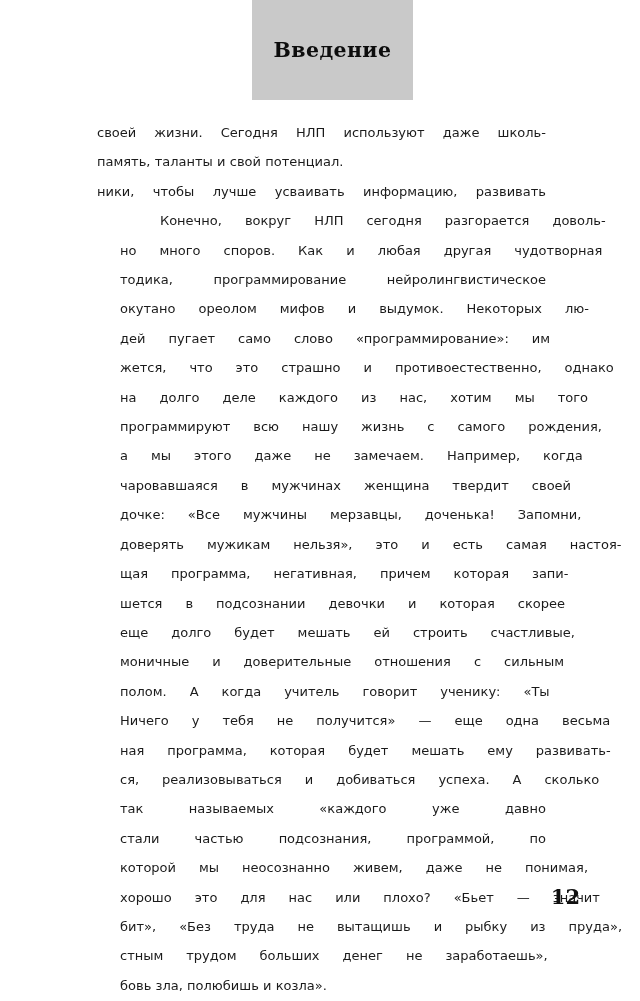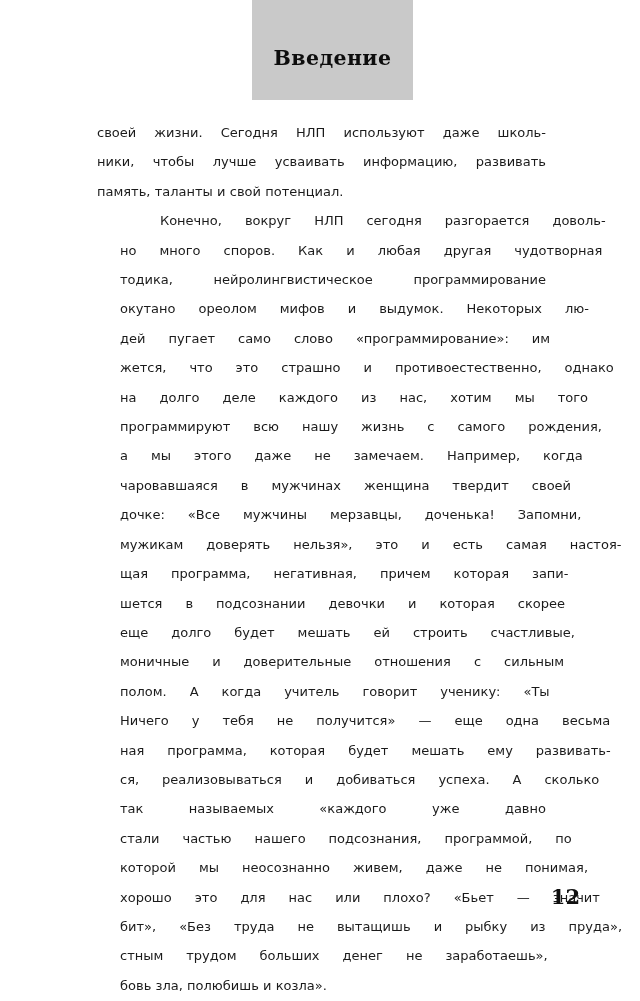--- a/index.html
+++ b/index.html
@@ -35,21 +35,20 @@
     height: 100px;
     display: flex;
     align-items: center;
     justify-content: center;
     font-family: "DejaVu Serif", serif;
     font-weight: bold;
     font-size: 20.5px;
     letter-spacing: 0.4px;
     color: #0d0d0d;
     white-space: nowrap;
-    margin-top: 8px;
   }
 
   
   .body-col {
     position: absolute;
     left: 97px;
     top: 118px;
     width: 449px;
   }
   .para {
@@ -97,46 +96,46 @@
 <body>
 
 <div class="page">
 
   <div class="head-block"></div>
   <div class="head-title">Введение</div>
 
   <div class="body-col">
     <p class="para">
         <span class="ln just"><span>своей</span><span>жизни.</span><span>Сегодня</span><span>НЛП</span><span>используют</span><span>даже</span><span>школь-</span></span>
+        <span class="ln">память, таланты и свой потенциал.</span>
         <span class="ln just"><span>ники,</span><span>чтобы</span><span>лучше</span><span>усваивать</span><span>информацию,</span><span>развивать</span></span>
-        <span class="ln">память, таланты и свой потенциал.</span>
       </p>
     <p class="para">
         <span class="ln just"><span style="white-space: pre;">    </span><span>Конечно,</span><span>вокруг</span><span>НЛП</span><span>сегодня</span><span>разгорается</span><span>доволь-</span></span>
         <span class="ln just"><span>но</span><span>много</span><span>споров.</span><span>Как</span><span>и</span><span>любая</span><span>другая</span><span>чудотворная</span></span>
-        <span class="ln just"><span>тодика,</span><span>нейролингвистическое</span><span>программирование</span></span>
+        <span class="ln just"><span>тодика,</span><span>программирование</span><span>нейролингвистическое</span></span>
         <span class="ln just"><span>окутано</span><span>ореолом</span><span>мифов</span><span>и</span><span>выдумок.</span><span>Некоторых</span><span>лю-</span></span>
         <span class="ln just"><span>дей</span><span>пугает</span><span>само</span><span>слово</span><span>«программирование»:</span><span>им</span></span>
         <span class="ln just"><span>жется,</span><span>что</span><span>это</span><span>страшно</span><span>и</span><span>противоестественно,</span><span>однако</span></span>
         <span class="ln just"><span>на</span><span>долго</span><span>деле</span><span>каждого</span><span>из</span><span>нас,</span><span>хотим</span><span>мы</span><span>того</span></span>
         <span class="ln just"><span>программируют</span><span>всю</span><span>нашу</span><span>жизнь</span><span>с</span><span>самого</span><span>рождения,</span></span>
         <span class="ln just"><span>а</span><span>мы</span><span>этого</span><span>даже</span><span>не</span><span>замечаем.</span><span>Например,</span><span>когда</span></span>
         <span class="ln just"><span>чаровавшаяся</span><span>в</span><span>мужчинах</span><span>женщина</span><span>твердит</span><span>своей</span></span>
         <span class="ln just"><span>дочке:</span><span>«Все</span><span>мужчины</span><span>мерзавцы,</span><span>доченька!</span><span>Запомни,</span></span>
-        <span class="ln just"><span>мужикам</span><span>доверять</span><span>нельзя»,</span><span>это</span><span>и</span><span>есть</span><span>самая</span><span>настоя-</span></span>
+        <span class="ln just"><span>доверять</span><span>мужикам</span><span>нельзя»,</span><span>это</span><span>и</span><span>есть</span><span>самая</span><span>настоя-</span></span>
         <span class="ln just"><span>щая</span><span>программа,</span><span>негативная,</span><span>причем</span><span>которая</span><span>запи-</span></span>
         <span class="ln just"><span>шется</span><span>в</span><span>подсознании</span><span>девочки</span><span>и</span><span>которая</span><span>скорее</span></span>
         <span class="ln just"><span>еще</span><span>долго</span><span>будет</span><span>мешать</span><span>ей</span><span>строить</span><span>счастливые,</span></span>
         <span class="ln just"><span>моничные</span><span>и</span><span>доверительные</span><span>отношения</span><span>с</span><span>сильным</span></span>
         <span class="ln just"><span>полом.</span><span>А</span><span>когда</span><span>учитель</span><span>говорит</span><span>ученику:</span><span>«Ты</span></span>
         <span class="ln just"><span>Ничего</span><span>у</span><span>тебя</span><span>не</span><span>получится»</span><span>—</span><span>еще</span><span>одна</span><span>весьма</span></span>
         <span class="ln just"><span>ная</span><span>программа,</span><span>которая</span><span>будет</span><span>мешать</span><span>ему</span><span>развивать-</span></span>
         <span class="ln just"><span>ся,</span><span>реализовываться</span><span>и</span><span>добиваться</span><span>успеха.</span><span>А</span><span>сколько</span></span>
         <span class="ln just"><span>так</span><span>называемых</span><span>«каждого</span><span>уже</span><span>давно</span></span>
-        <span class="ln just"><span>стали</span><span>частью</span><span>нашего</span><span>подсознания,</span><span>программой,</span><span>по</span></span>
+        <span class="ln just"><span>стали</span><span>частью</span><span>подсознания,</span><span>программой,</span><span>по</span></span>
         <span class="ln just"><span>которой</span><span>мы</span><span>неосознанно</span><span>живем,</span><span>даже</span><span>не</span><span>понимая,</span></span>
         <span class="ln just"><span>хорошо</span><span>это</span><span>для</span><span>нас</span><span>или</span><span>плохо?</span><span>«Бьет</span><span>—</span><span>значит</span></span>
         <span class="ln just"><span>бит»,</span><span>«Без</span><span>труда</span><span>не</span><span>вытащишь</span><span>и</span><span>рыбку</span><span>из</span><span>пруда»,</span></span>
         <span class="ln just"><span>стным</span><span>трудом</span><span>больших</span><span>денег</span><span>не</span><span>заработаешь»,</span></span>
         <span class="ln">бовь зла, полюбишь и козла».</span>
       </p>
   </div>
 
   <div class="folio">12</div>
 

